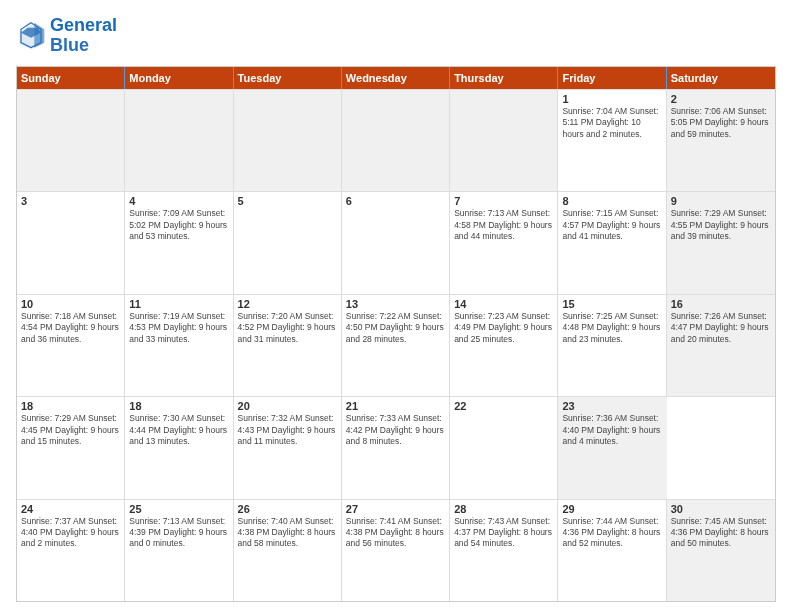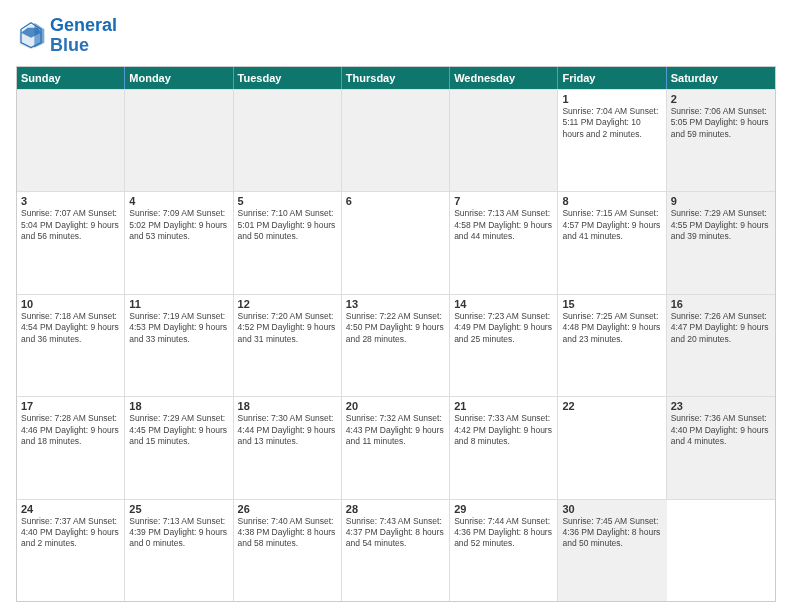--- a/index.html
+++ b/index.html
@@ -54,21 +54,21 @@
     }
     .calendar {
       flex: 1;
       display: flex;
       flex-direction: column;
       border: 1px solid #ccc;
     }
     .cal-header {
       display: grid;
       grid-template-columns: repeat(7, 1fr);
-      background: #0f766e;
+      background: #c2410c;
     }
     .cal-header-cell {
       color: #fff;
       font-size: 11px;
       font-weight: bold;
       padding: 5px 4px;
       text-align: left;
       border-right: 1px solid #5599d4;
     }
     .cal-header-cell:last-child { border-right: none; }
@@ -128,22 +128,22 @@
       <div class="main-title"></div>
       <div class="subtitle"></div>
     </div>
   </div>
 
   <div class="calendar">
     <div class="cal-header">
     <div class="cal-header-cell">Sunday</div>
         <div class="cal-header-cell">Monday</div>
         <div class="cal-header-cell">Tuesday</div>
+        <div class="cal-header-cell">Wednesday</div>
         <div class="cal-header-cell">Thursday</div>
-        <div class="cal-header-cell">Wednesday</div>
         <div class="cal-header-cell">Friday</div>
         <div class="cal-header-cell">Saturday</div>
       </div>
     <div class="cal-body">
     <div class="cal-row">
           <div class="cal-cell empty shaded"></div>
           <div class="cal-cell empty shaded"></div>
           <div class="cal-cell empty shaded"></div>
           <div class="cal-cell empty shaded"></div>
           <div class="cal-cell empty shaded"></div>
@@ -158,38 +158,30 @@
             <span class="day-num">2</span>
             <div class="day-info">Sunrise: 7:06 AM
 Sunset: 5:05 PM
 Daylight: 9 hours
 and 59 minutes.</div>
           </div>
         </div>
         <div class="cal-row">
           <div class="cal-cell">
             <span class="day-num">3</span>
-            <div class="day-info">Sunrise: 7:07 AM
-Sunset: 5:04 PM
-Daylight: 9 hours
-and 56 minutes.</div>
           </div>
           <div class="cal-cell">
             <span class="day-num">4</span>
             <div class="day-info">Sunrise: 7:09 AM
 Sunset: 5:02 PM
 Daylight: 9 hours
 and 53 minutes.</div>
           </div>
           <div class="cal-cell">
             <span class="day-num">5</span>
-            <div class="day-info">Sunrise: 7:10 AM
-Sunset: 5:01 PM
-Daylight: 9 hours
-and 50 minutes.</div>
           </div>
           <div class="cal-cell">
             <span class="day-num">6</span>
           </div>
           <div class="cal-cell">
             <span class="day-num">7</span>
             <div class="day-info">Sunrise: 7:13 AM
 Sunset: 4:58 PM
 Daylight: 9 hours
 and 44 minutes.</div>
@@ -255,27 +247,20 @@
           <div class="cal-cell shaded">
             <span class="day-num">16</span>
             <div class="day-info">Sunrise: 7:26 AM
 Sunset: 4:47 PM
 Daylight: 9 hours
 and 20 minutes.</div>
           </div>
         </div>
         <div class="cal-row">
           <div class="cal-cell">
-            <span class="day-num">17</span>
-            <div class="day-info">Sunrise: 7:28 AM
-Sunset: 4:46 PM
-Daylight: 9 hours
-and 18 minutes.</div>
-          </div>
-          <div class="cal-cell">
             <span class="day-num">18</span>
             <div class="day-info">Sunrise: 7:29 AM
 Sunset: 4:45 PM
 Daylight: 9 hours
 and 15 minutes.</div>
           </div>
           <div class="cal-cell">
             <span class="day-num">18</span>
             <div class="day-info">Sunrise: 7:30 AM
 Sunset: 4:44 PM
@@ -321,20 +306,27 @@
 Sunset: 4:39 PM
 Daylight: 9 hours
 and 0 minutes.</div>
           </div>
           <div class="cal-cell">
             <span class="day-num">26</span>
             <div class="day-info">Sunrise: 7:40 AM
 Sunset: 4:38 PM
 Daylight: 8 hours
 and 58 minutes.</div>
+          </div>
+          <div class="cal-cell">
+            <span class="day-num">27</span>
+            <div class="day-info">Sunrise: 7:41 AM
+Sunset: 4:38 PM
+Daylight: 8 hours
+and 56 minutes.</div>
           </div>
           <div class="cal-cell">
             <span class="day-num">28</span>
             <div class="day-info">Sunrise: 7:43 AM
 Sunset: 4:37 PM
 Daylight: 8 hours
 and 54 minutes.</div>
           </div>
           <div class="cal-cell">
             <span class="day-num">29</span>

